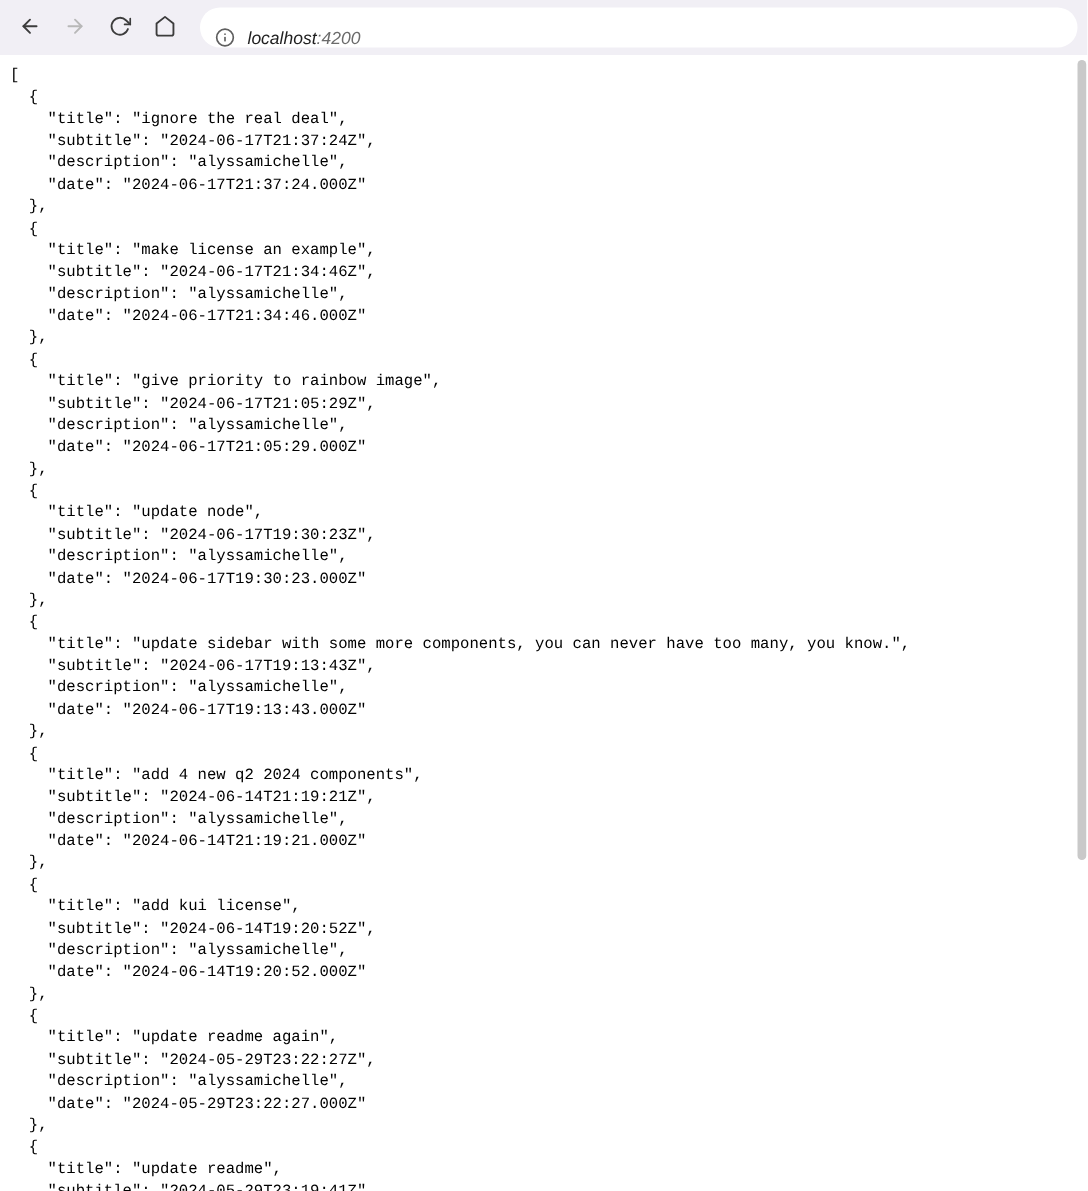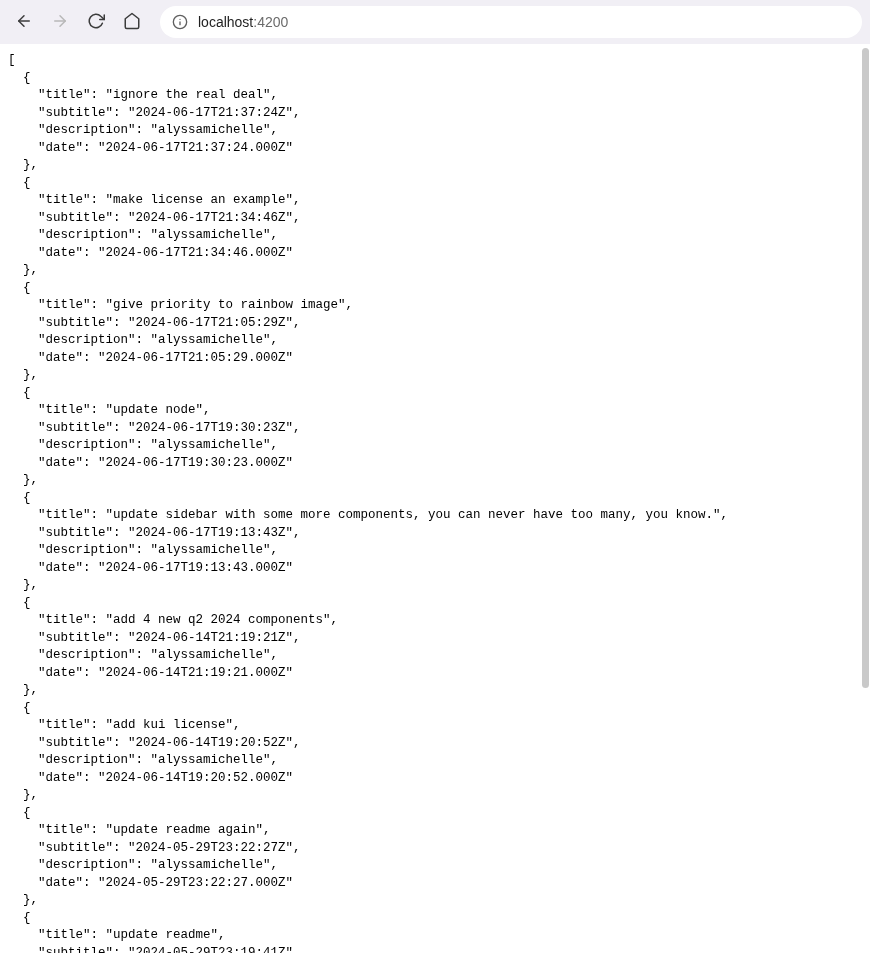--- a/index.html
+++ b/index.html
@@ -42,24 +42,25 @@
     .nav-button svg {
       width: 18px;
       height: 18px;
     }
     .address-bar {
       flex: 1;
       height: 32px;
       background: #ffffff;
       border-radius: 16px;
       display: flex;
-      align-items: center;
+      align-items: flex-end;
       padding: 0 12px;
       margin-left: 8px;
       gap: 10px;
+      font-style: italic;
     }
     .address-icon {
       width: 16px;
       height: 16px;
       display: flex;
       align-items: center;
       justify-content: center;
       color: #5f5f5f;
       flex-shrink: 0;
     }

